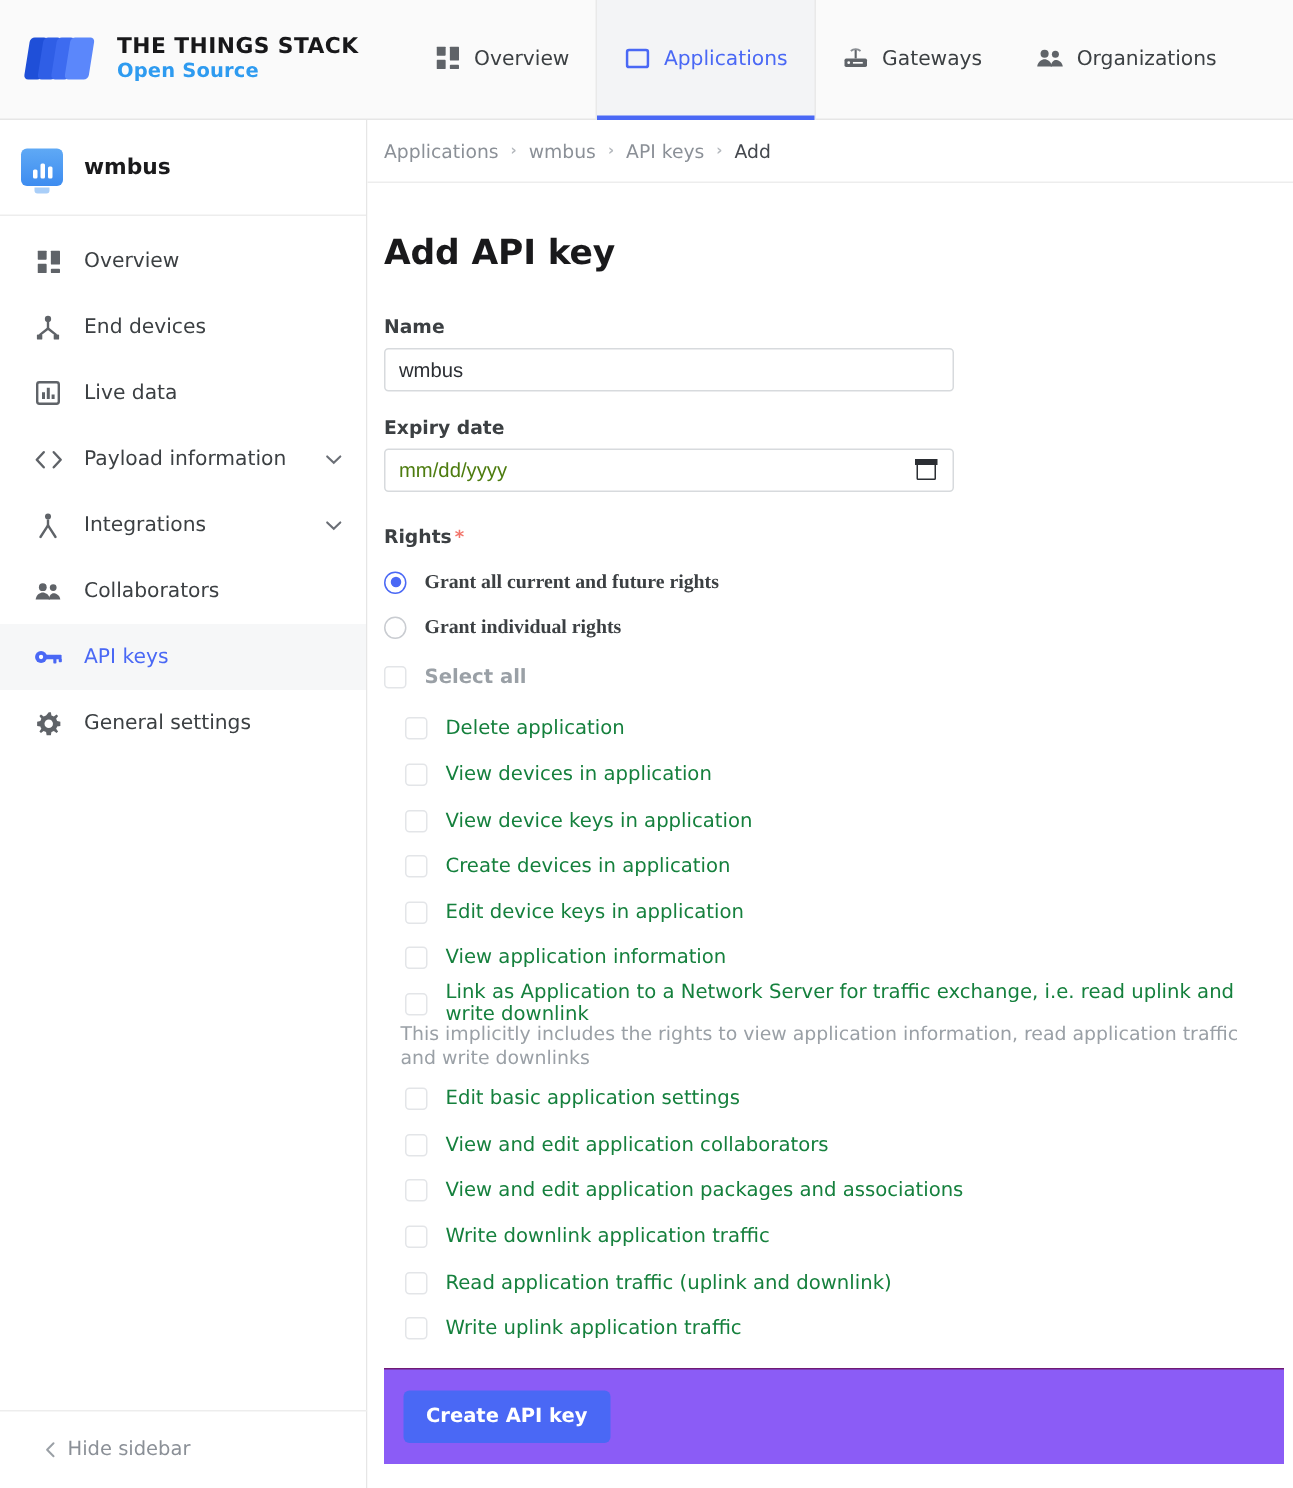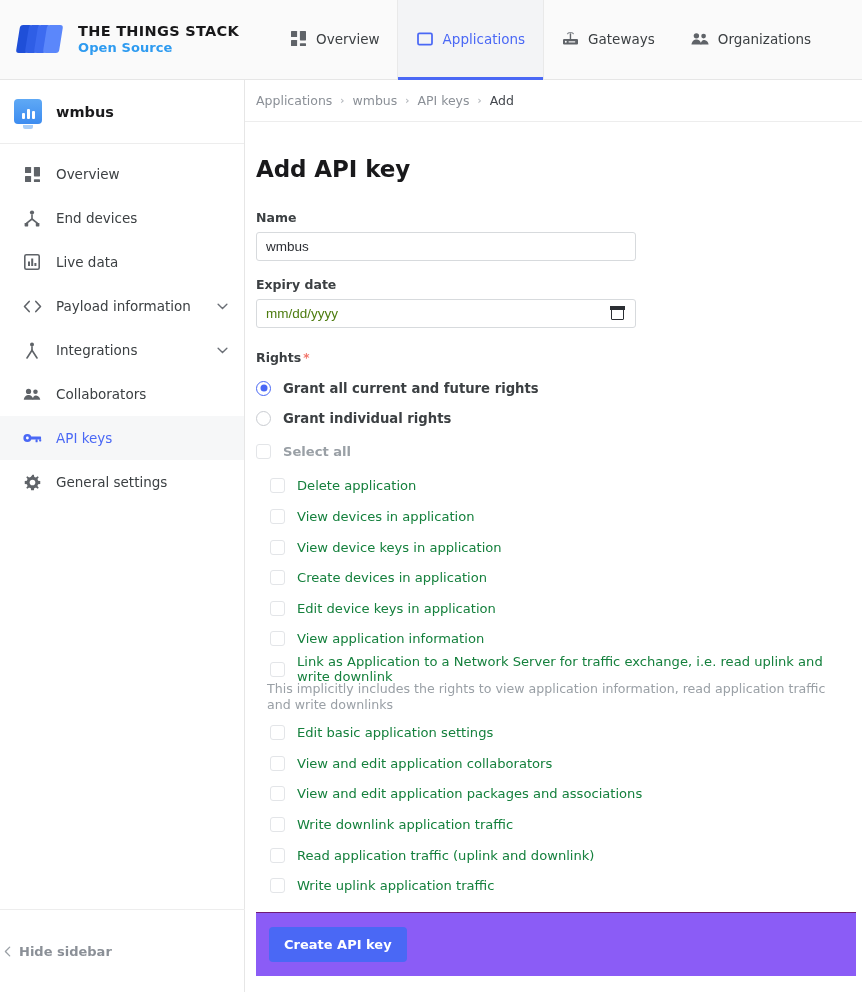--- a/index.html
+++ b/index.html
@@ -83,23 +83,23 @@
   .side-item {
     display:flex; align-items:center; height:44px; padding-left:22px; padding-right:16px;
     font-size:13.5px; color:#3c4043; cursor:pointer; position:relative;
   }
   .side-item.active { background:#f6f7f8; color:#4a68f5; }
   .side-item .sicon { width:20px; height:20px; margin-right:14px; display:flex; align-items:center; justify-content:center; flex:0 0 20px;}
   .side-item .slabel { flex:1; }
   .chev { color:#6b6f76; font-size:11px; }
 
   .side-footer {
-    position:absolute; left:0; bottom:0; width:245px; height:83px;
-    border-top:1px solid #ededed; display:flex; align-items:center; padding-left:4px;
-    font-size:13px; color:#8b9097; cursor:pointer;font-weight:bold;
+    position:absolute; left:0; bottom:0; width:245px; height:52px;
+    border-top:1px solid #ededed; display:flex; align-items:center; padding-left:30px;
+    font-size:13px; color:#8b9097; cursor:pointer;
   }
   .side-footer .caret { margin-right:8px; font-size:13px; }
 
   
   .content { position:absolute; left:245px; top:80px; width:617px; height:912px; background:#fff; }
   .crumbs {
     height:42px; display:flex; align-items:center; padding-left:11px;
     border-bottom:1px solid #ededed; font-size:12.5px; color:#8b9097; gap:8px;
   }
   .crumbs a { color:#8b9097; text-decoration:none; cursor:pointer; }
@@ -126,21 +126,21 @@
     width:13px; height:13px; border:1.6px solid #2b2e33; border-radius:1px;
     position:relative; margin-right:2px;
   }
   .cal:before {
     content:""; position:absolute; left:-1.6px; top:-1.6px; right:-1.6px; height:3.5px;
     background:#2b2e33;
   }
 
   .rights-label { font-size:12.5px; font-weight:700; color:#3c4043; margin: 22px 0 9px 0; }
 
-  .optrow { display:flex; align-items:center; height:28px; margin-bottom:2px; }
+  .optrow { display:flex; align-items:center; height:28px; margin-bottom:2px;font-family:Liberation Serif, serif; }
   .radio {
     width:15px; height:15px; border-radius:50%; border:1.5px solid #c9ccd1;
     margin-right:12px; flex:0 0 15px; background:#fff; position:relative;
   }
   .radio.checked { border-color:#4a68f5; }
   .radio.checked:after {
     content:""; position:absolute; left:50%; top:50%; transform:translate(-50%,-50%);
     width:7px; height:7px; border-radius:50%; background:#4a68f5;
   }
   .optrow .olabel { font-size:13.2px; color:#3c4043; font-weight:600; }

